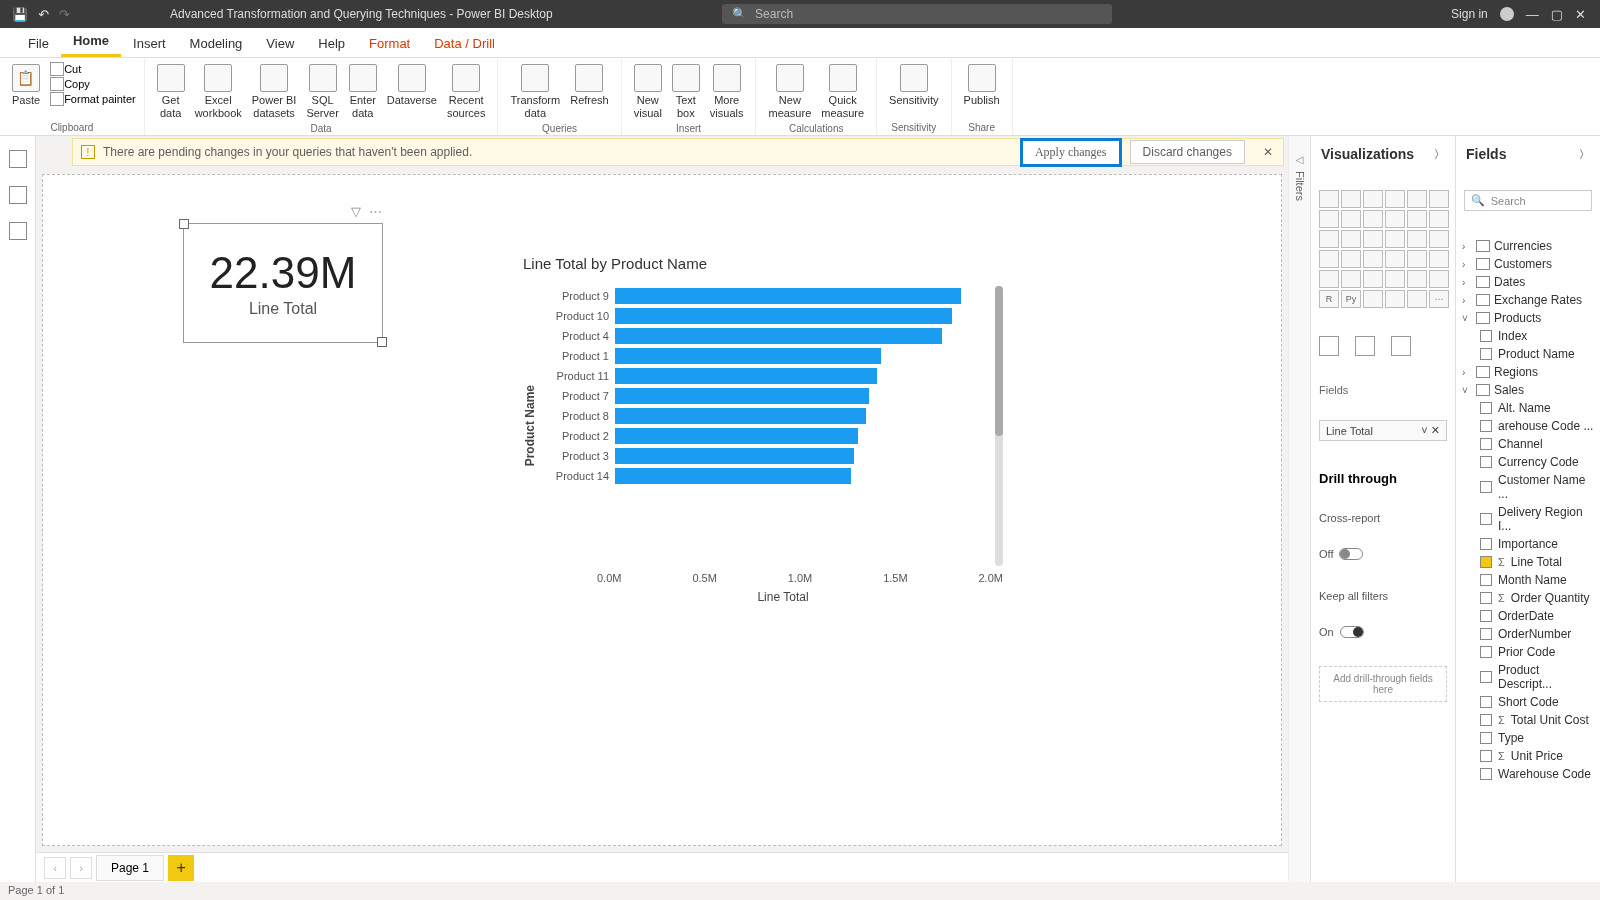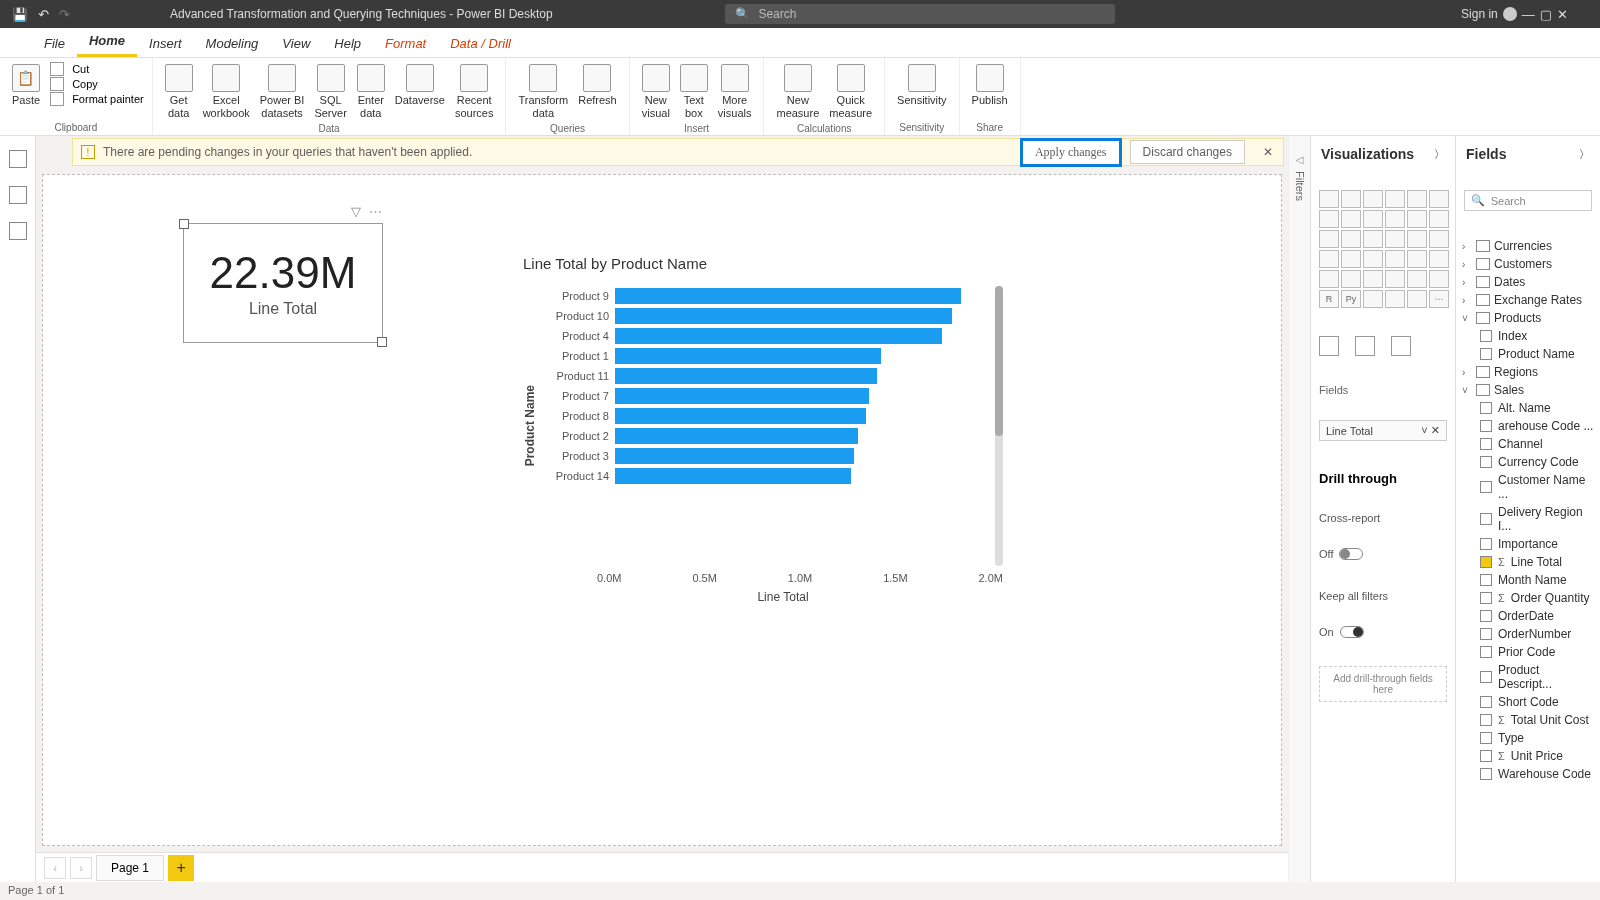--- a/index.html
+++ b/index.html
@@ -3,39 +3,39 @@
 <meta charset="utf-8">
 <style>
 * { box-sizing: border-box; margin: 0; padding: 0; font-family: "Segoe UI", sans-serif; }
 body { background: #f3f2f1; overflow: hidden; width: 1600px; height: 900px; }
 
 
 .titlebar { background: #3a3a3a; color: #ddd; height: 28px; display: flex; align-items: center; font-size: 12px; }
 .titlebar .left { display: flex; align-items: center; gap: 10px; padding-left: 12px; }
 .titlebar .title { margin-left: 100px; }
 .titlebar .search { margin-left: auto; margin-right: auto; background: #555; border-radius: 3px; width: 390px; height: 20px; display: flex; align-items: center; padding: 0 10px; gap: 8px; color:#bbb;}
-.titlebar .right { margin-left: auto; display: flex; align-items: center; gap: 5px; padding-right: 32px; }
+.titlebar .right { margin-left: auto; display: flex; align-items: center; gap: 12px; padding-right: 14px; }
 .titlebar .avatar { width: 14px; height: 14px; border-radius: 50%; background: #ccc; }
 .icon-btn { font-size: 13px; cursor: pointer; }
 
 
-.tabs { background: #fff; height: 30px; display: flex; align-items: flex-end; border-bottom: 1px solid #e1dfdd; padding-left: 32px; font-style: italic; }
+.tabs { background: #fff; height: 30px; display: flex; align-items: flex-end; border-bottom: 1px solid #e1dfdd; padding-left: 16px; }
 .tab { padding: 6px 12px; font-size: 13px; color: #323130; cursor: pointer; }
 .tab.active { border-bottom: 3px solid #f2c811; font-weight: 600; }
 .tab.colored { color: #d83b01; }
 
 
 .ribbon { background: #fff; height: 78px; display: flex; border-bottom: 1px solid #e1dfdd; }
 .ribbon-group { display: flex; flex-direction: column; align-items: center; padding: 4px 8px 0; border-right: 1px solid #eee; }
 .ribbon-items { display: flex; gap: 2px; flex: 1; align-items: flex-start;}
 .ribbon-label { font-size: 10px; color: #666; padding: 2px 0; }
 .ribbon-item { display: flex; flex-direction: column; align-items: center; padding: 2px 4px; font-size: 11px; color: #323130; cursor: pointer; text-align:center; line-height:1.15;}
 .ribbon-item .icn { width: 28px; height: 28px; background: #f8f8f8; border: 1px solid #999; border-radius: 2px; margin-bottom: 2px; display:flex;align-items:center;justify-content:center;font-size:14px;color:#888;}
 .ribbon-small-col { display:flex; flex-direction:column; gap:1px; font-size:11px; margin-left:4px;}
-.ribbon-small-col div{display:flex;align-items:center;gap:8px;cursor:pointer;}
+.ribbon-small-col div{display:flex;align-items:center;gap:0;cursor:pointer;}
 .ribbon-small-col .mi{width:14px;height:14px;border:1px solid #999;display:inline-block;}
 
 
 .infobar-wrap{display:flex;align-items:center;}
 .infobar { background: #fff9e6; border: 1px solid #f2e39a; height: 28px; display: flex; align-items: center; font-size: 12px; color: #605e5c; flex:1; margin:2px 4px 2px 36px; padding-left:8px; gap:8px;}
 .infobar .warn { width:14px;height:14px;display:inline-flex;align-items:center;justify-content:center;color:#c19c00;border:1px solid #c19c00;font-size:10px;}
 .infobar .spacer{flex:1;}
 .infobar .btn { background:#fff; border:1px solid #ccc; padding:4px 12px; font-size:12px; cursor:pointer; }
 .infobar .btn.primary { border:3px solid #0a7dd8;font-family:Liberation Serif, serif; }
 .infobar .close{padding:0 10px;cursor:pointer;}

